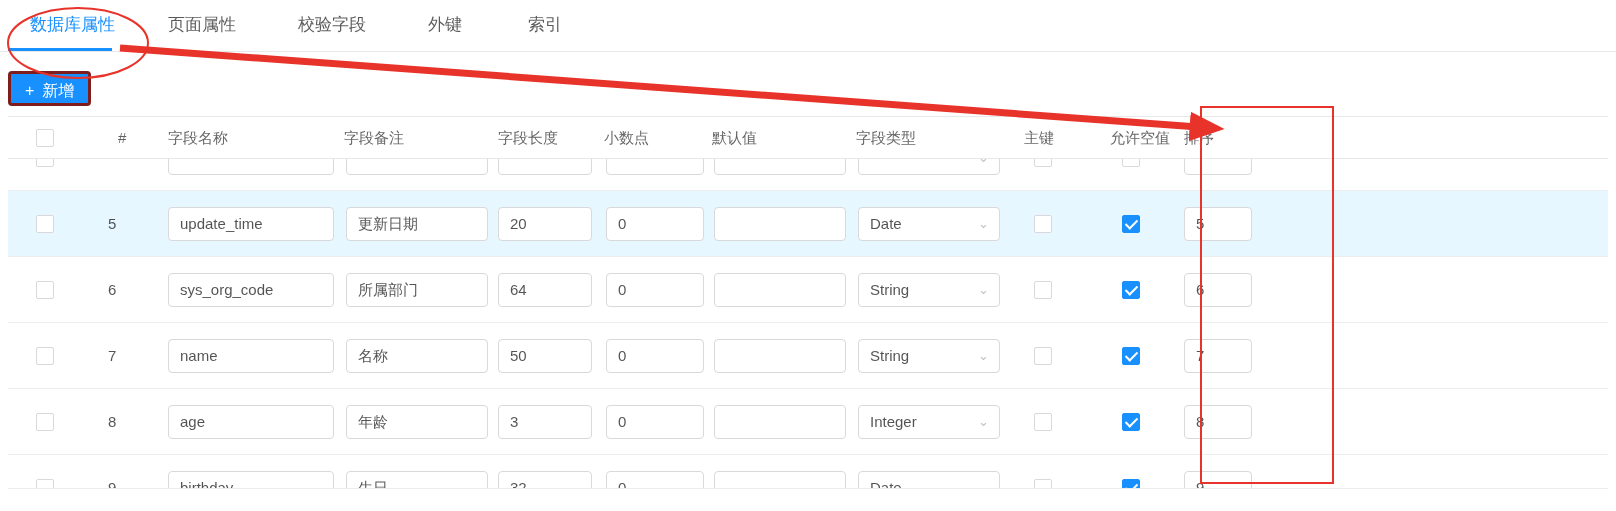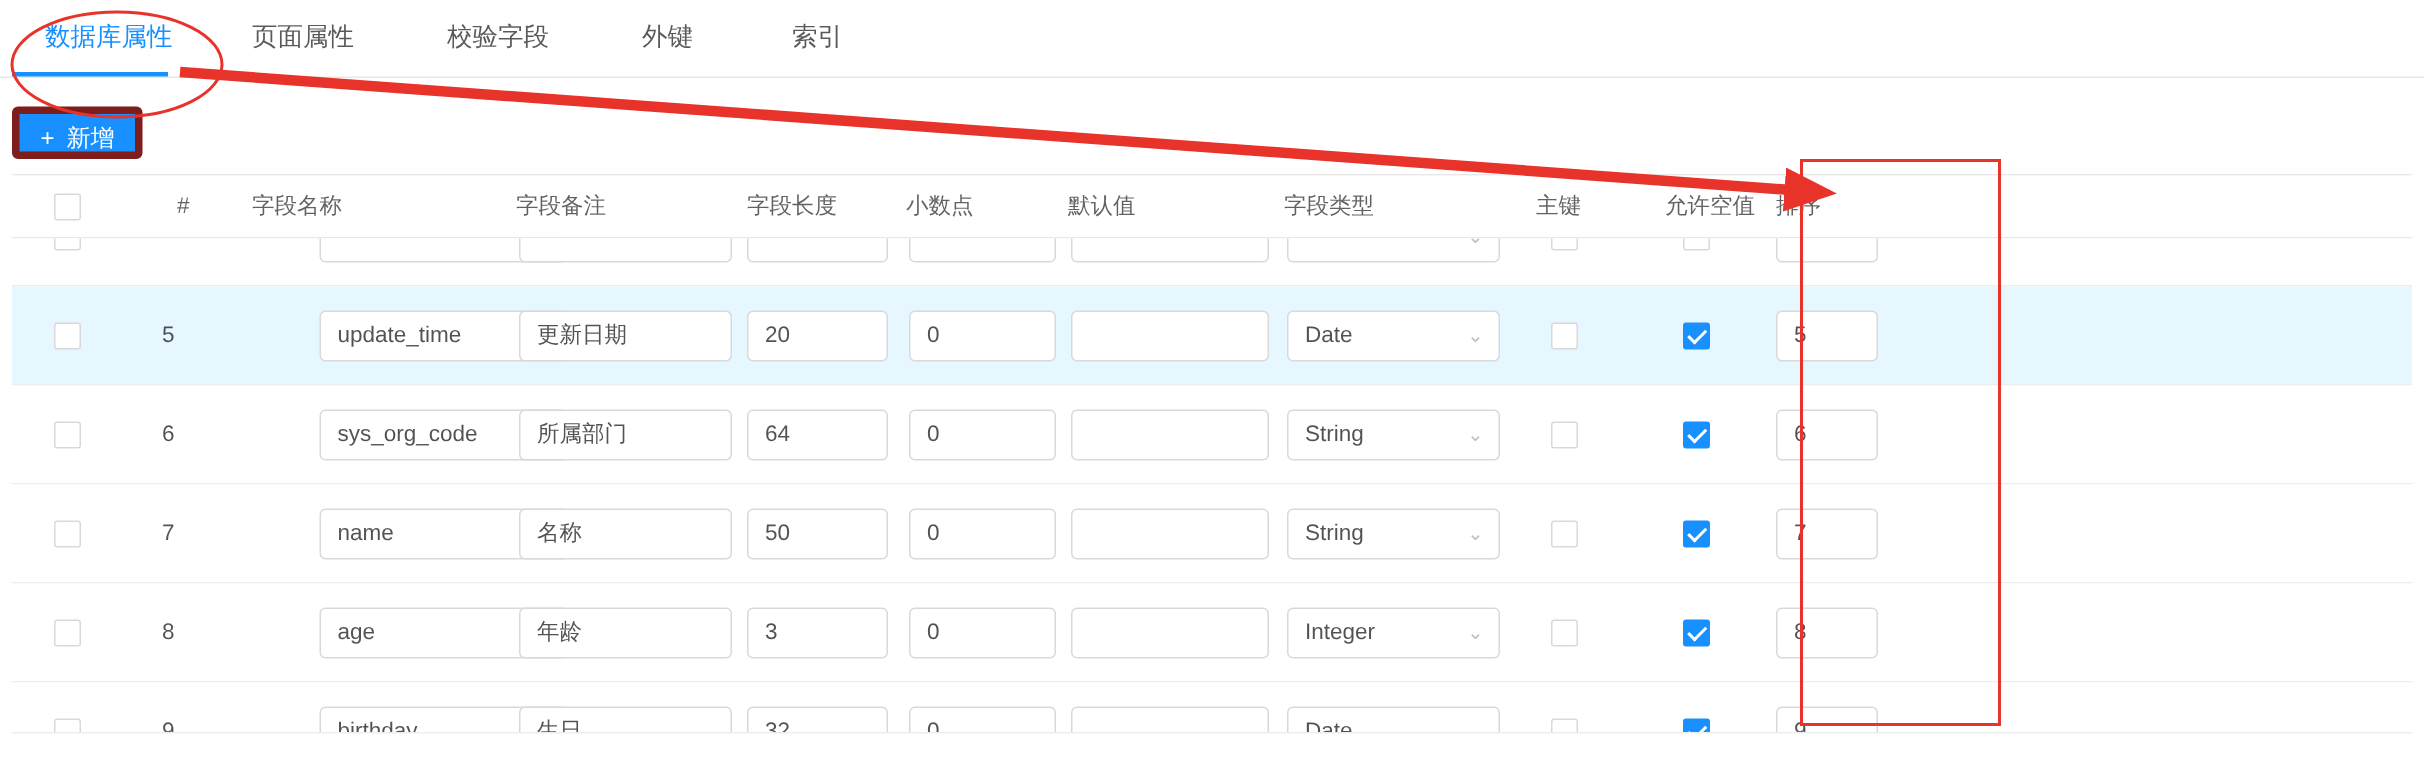--- a/index.html
+++ b/index.html
@@ -27,21 +27,21 @@
   .tab.active { color: #1890ff; }
   .tab-ink {
     position: absolute; left: 8px; top: 48px;
     width: 104px; height: 3px; background: #1890ff;
   }
 
   
   .add-btn {
     position: absolute; left: 8px; top: 71px;
     height: 35px; padding: 0 14px;
-    background: #1890ff; border: 5px solid #7f1d1d; border-radius: 4px;
+    background: #1890ff; border: 3px solid #7f1d1d; border-radius: 4px;
     color: #fff; font-size: 16px; line-height: 33px;
     cursor: pointer; white-space: nowrap;
   }
   .add-btn .plus { font-size: 16px; margin-right: 8px; font-weight: 400; }
 
   
   .table-wrap {
     position: absolute; left: 8px; top: 116px;
     width: 1600px; height: 395px;
     border-top: 1px solid #e8e8e8;
@@ -106,21 +106,21 @@
     font-size: 15px; color: rgba(0,0,0,0.68);
     line-height: 32px; padding: 0 11px;
     white-space: nowrap; cursor: pointer;
   }
   .sel .caret {
     position: absolute; right: 10px; top: 0;
     color: #bfbfbf; font-size: 13px; line-height: 32px;
   }
 
   
-  .c-name  { left: 160px;  width: 166px; margin-left: 45px; }
+  .c-name  { left: 160px;  width: 166px; }
   .c-note  { left: 338px;  width: 142px; }
   .c-len   { left: 490px;  width: 94px;  }
   .c-dec   { left: 598px;  width: 98px;  }
   .c-def   { left: 706px;  width: 132px; }
   .c-type  { left: 850px;  width: 142px; }
   .c-pk    { left: 1026px; top: 24px;    }
   .c-null  { left: 1114px; top: 24px;    }
   .c-sort  { left: 1176px; width: 68px;  }
 
   

